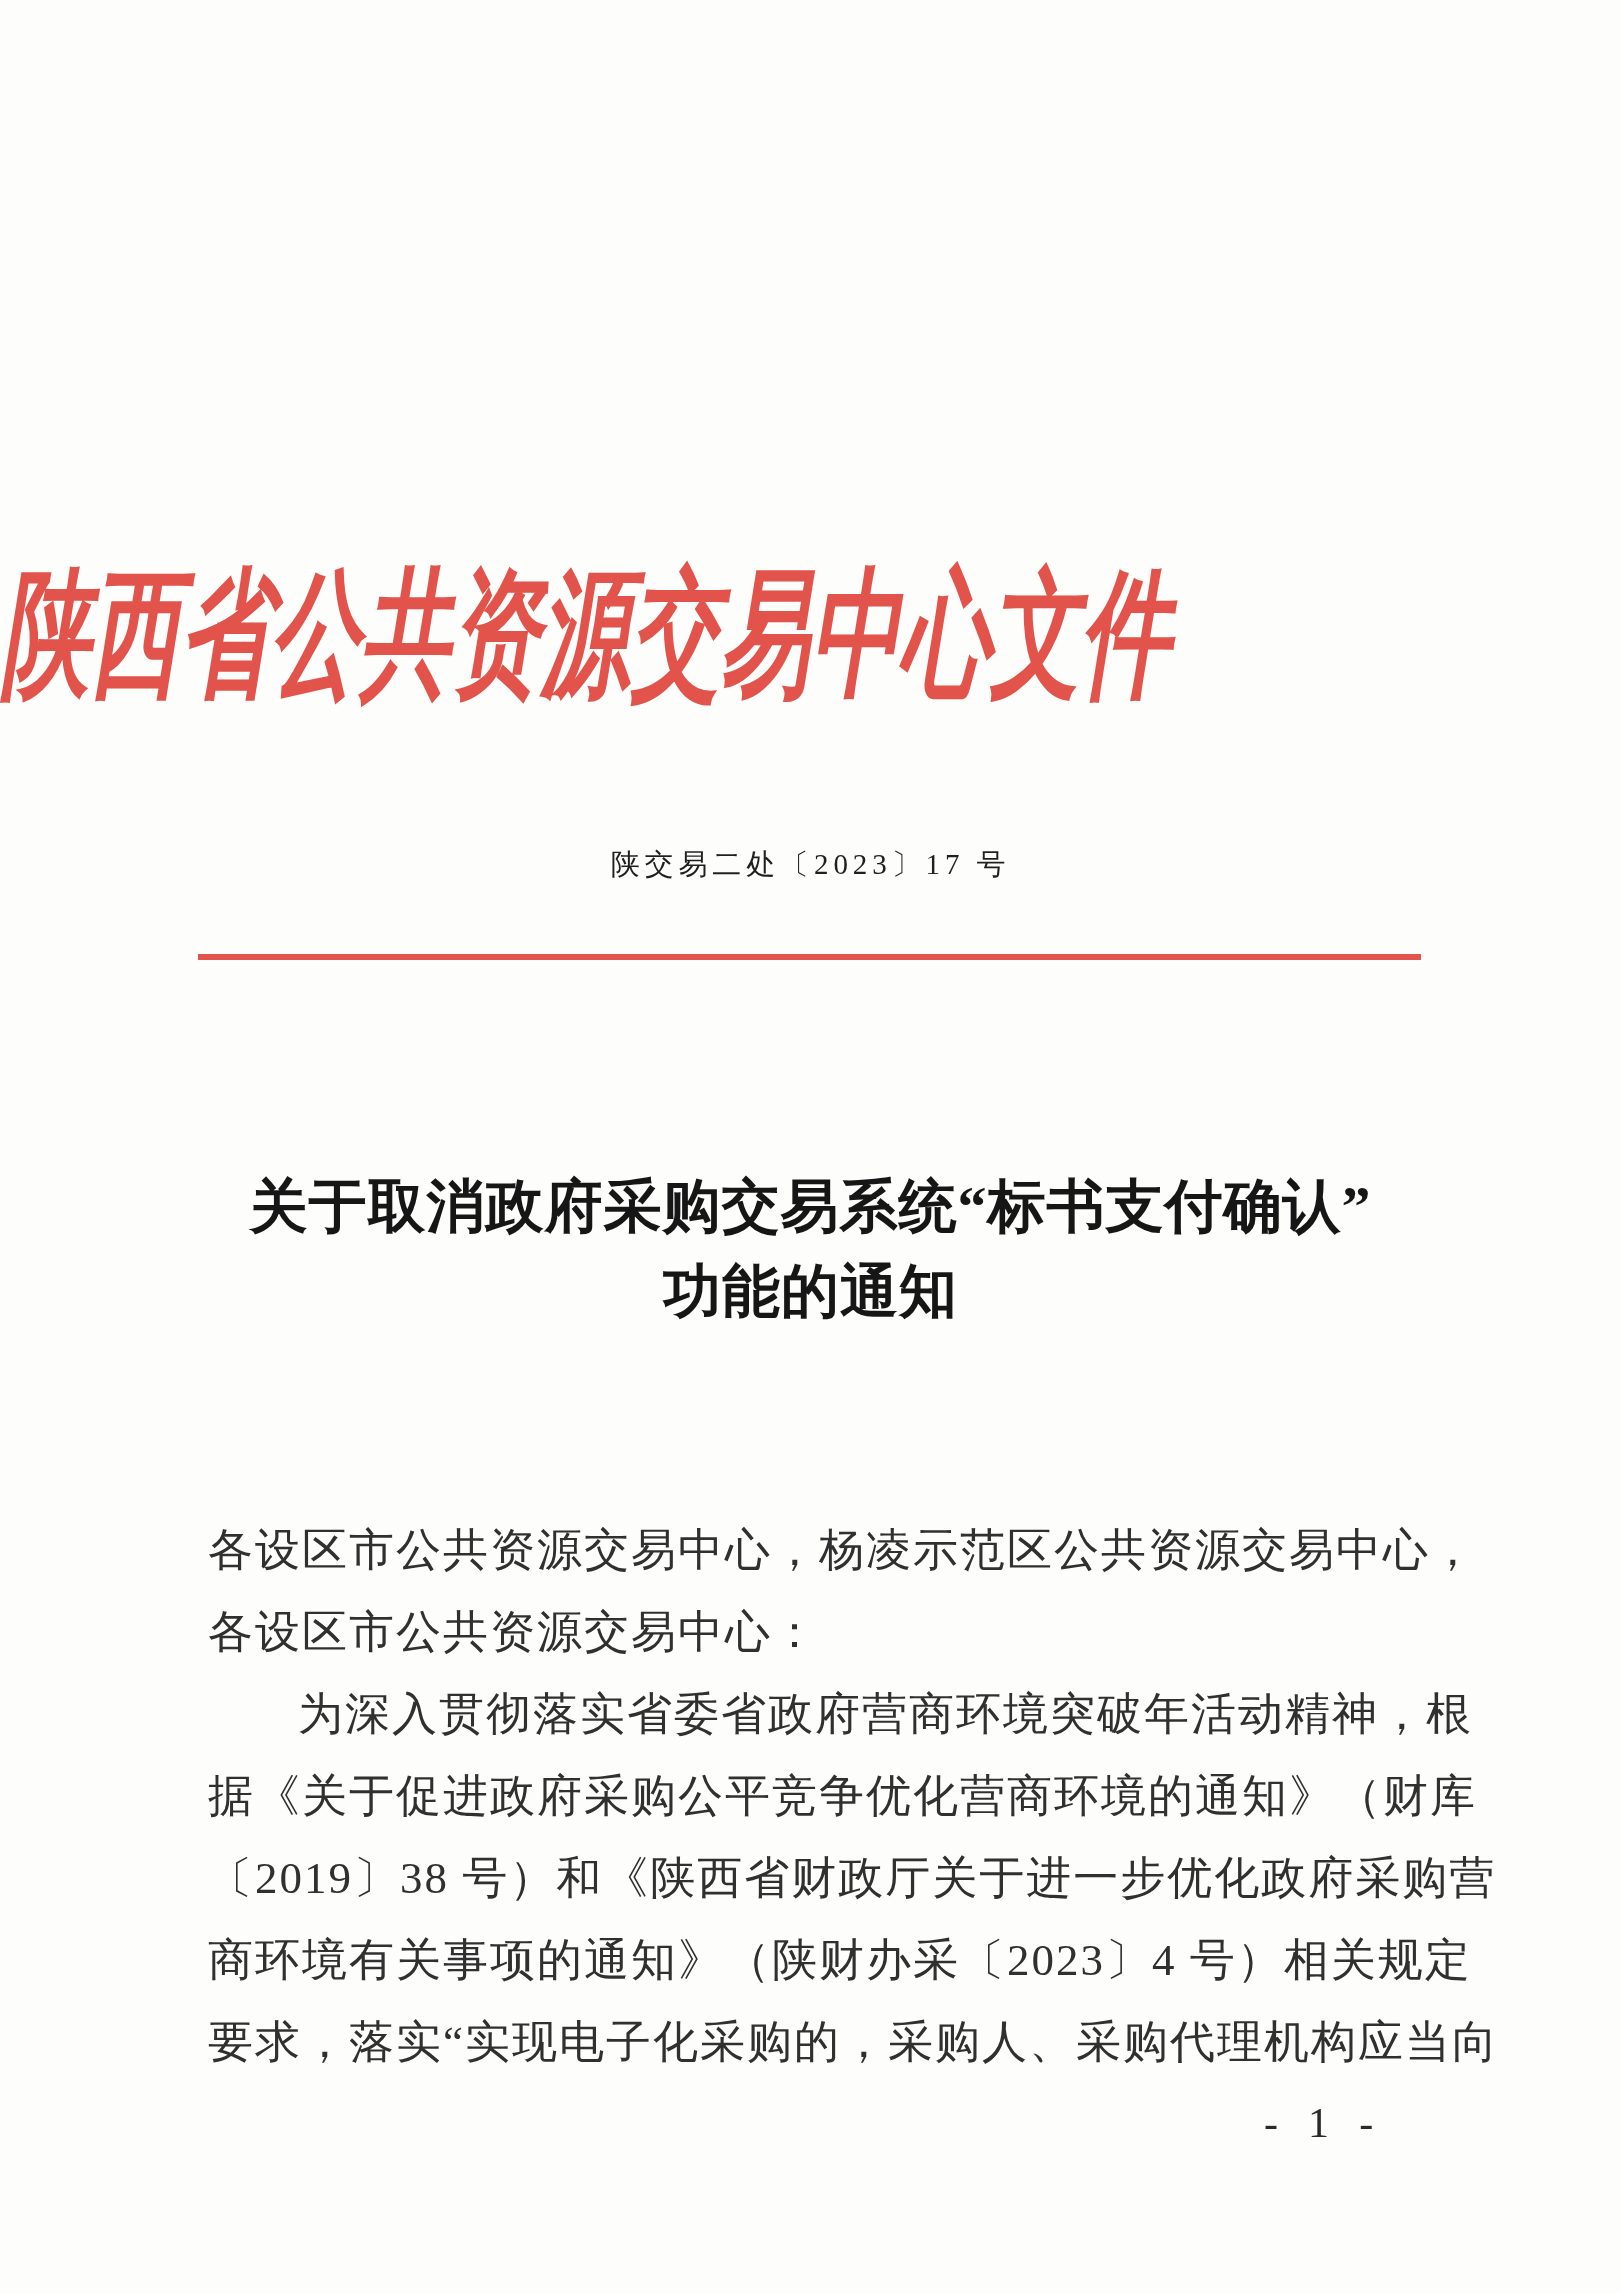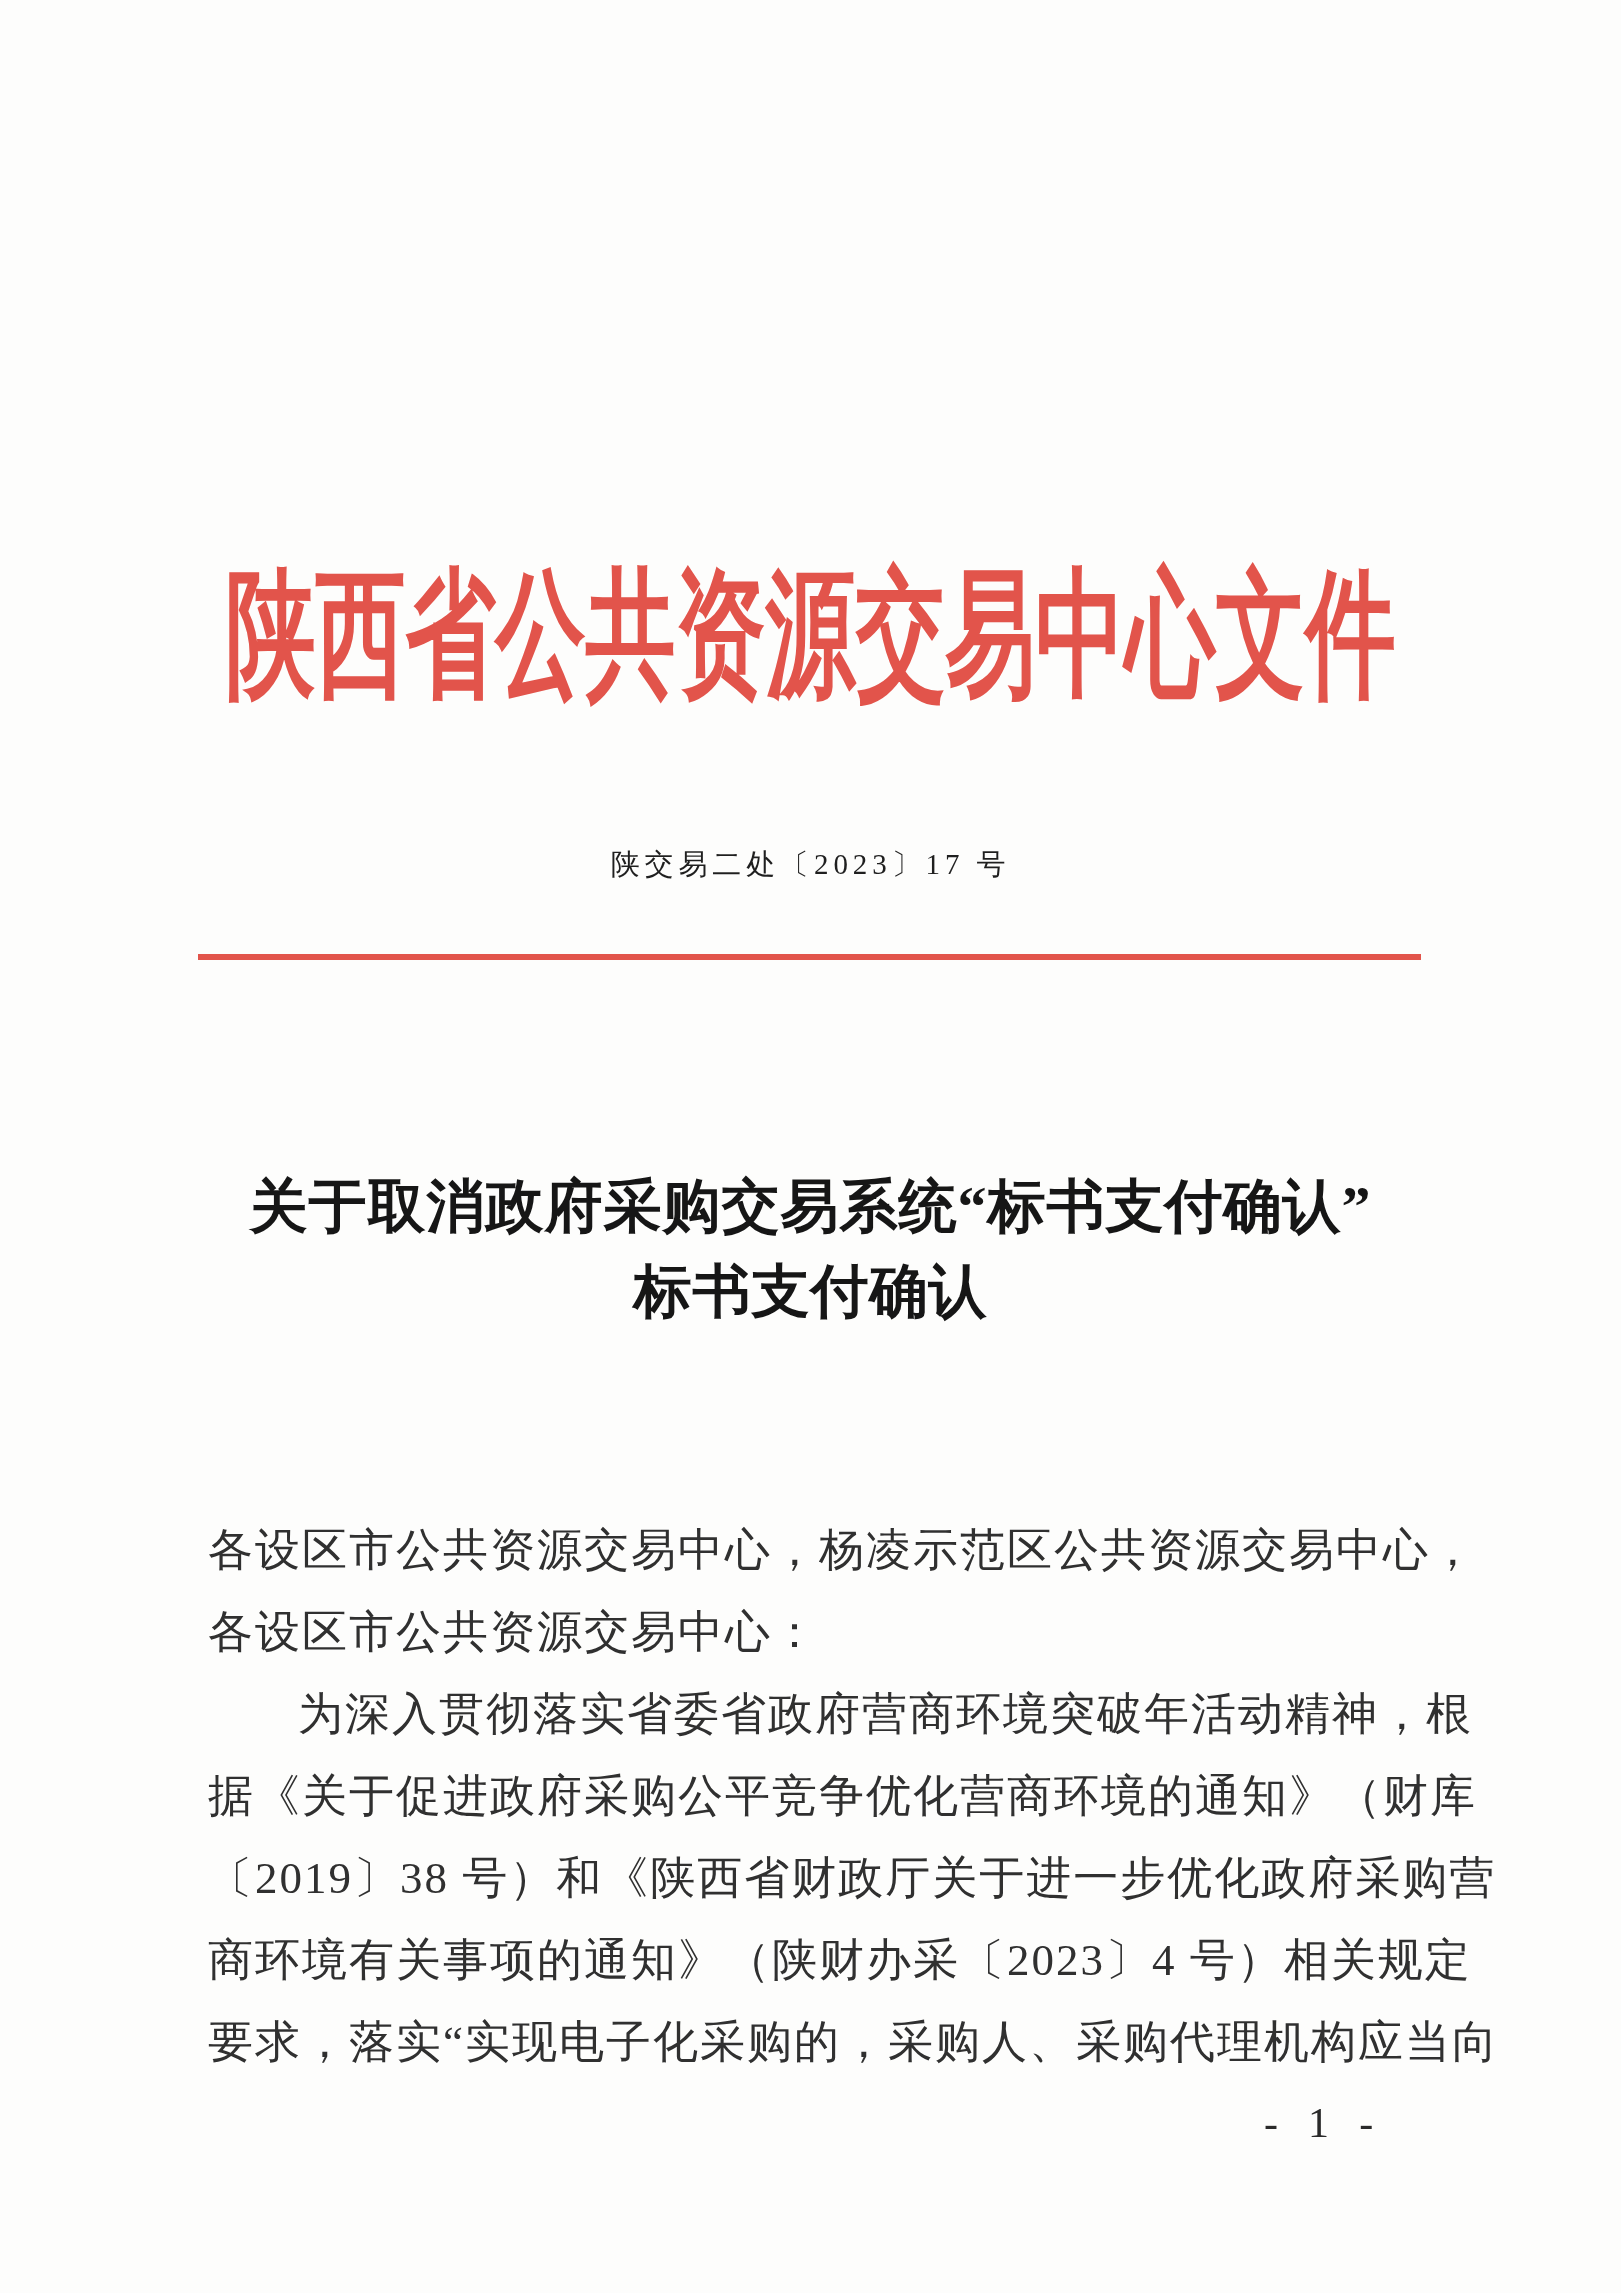--- a/index.html
+++ b/index.html
@@ -16,21 +16,21 @@
 
   
   .masthead {
     position: absolute;
     top: 537px;
     left: 0;
     width: 100%;
     height: 196px;
     display: flex;
     align-items: center;
-    justify-content: center;
+    font-style: italic;
   }
   .masthead-inner {
     font-size: 90px;
     font-weight: 700;
     letter-spacing: 0px;
     transform: scale(1.0, 1.55);
     transform-origin: center center;
     white-space: nowrap;
   }
 
@@ -109,21 +109,21 @@
   <div class="masthead">
     <span class="masthead-inner" style="color: rgb(226, 84, 75);">陕西省公共资源交易中心文件</span>
   </div>
 
   <div class="doc-number">陕交易二处〔2023〕17 号</div>
 
   <div class="red-rule" style="background: rgb(226, 84, 75);"></div>
 
   <div class="notice-title">
     <div>关于取消政府采购交易系统“标书支付确认”</div>
-    <div>标书支付确认</div>
+    <div>功能的通知</div>
   </div>
 
   <div class="body-text">
     <div class="body-line">各设区市公共资源交易中心，杨凌示范区公共资源交易中心，</div>
     <div class="body-line">各设区市公共资源交易中心：</div>
     <div class="body-line indent">为深入贯彻落实省委省政府营商环境突破年活动精神，根</div>
     <div class="body-line">据《关于促进政府采购公平竞争优化营商环境的通知》（财库</div>
     <div class="body-line">〔2019〕38 号）和《陕西省财政厅关于进一步优化政府采购营</div>
     <div class="body-line">商环境有关事项的通知》（陕财办采〔2023〕4 号）相关规定</div>
     <div class="body-line">要求，落实“实现电子化采购的，采购人、采购代理机构应当向</div>

